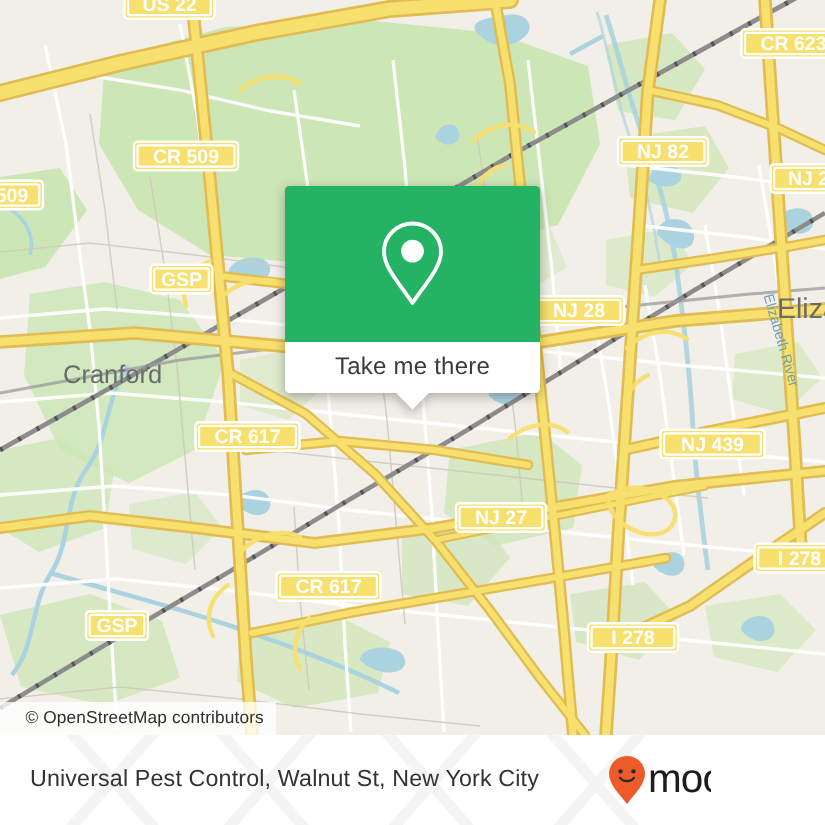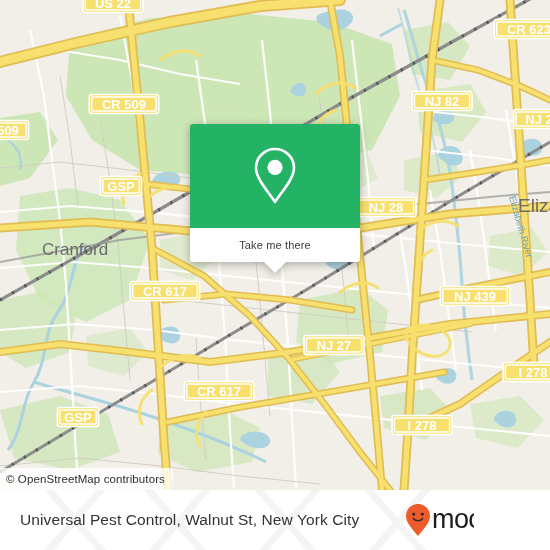--- a/index.html
+++ b/index.html
@@ -32,21 +32,21 @@
     background: #f2efe9;
   }
   #map svg { display: block; }
 
   
   #attribution {
     position: absolute;
     left: 0;
     top: 468px;
     height: 22px;
-    padding: 0 8px 0 6px;
+    padding: 0 8px 0 17px;
     display: flex;
     align-items: center;
     background: rgba(255,255,255,0.78);
     font-size: 11.5px;
     color: #2e2e2e;
     letter-spacing: 0.1px;
     white-space: nowrap;
     z-index: 30;
   }
 
@@ -70,21 +70,21 @@
   #popup-head svg { display: block; }
   #popup-body {
     height: 34px;
     background: #ffffff;
     border-radius: 0 0 3px 3px;
     display: flex;
     align-items: center;
     justify-content: center;
   }
   #popup-label {
-    font-size: 11px;
+    font-size: 16px;
     color: #3b3b3b;
     letter-spacing: 0.15px;
   }
   #popup-tail {
     position: absolute;
     left: 50%;
     top: 138px;
     margin-left: -11px;
     width: 0;
     height: 0;

